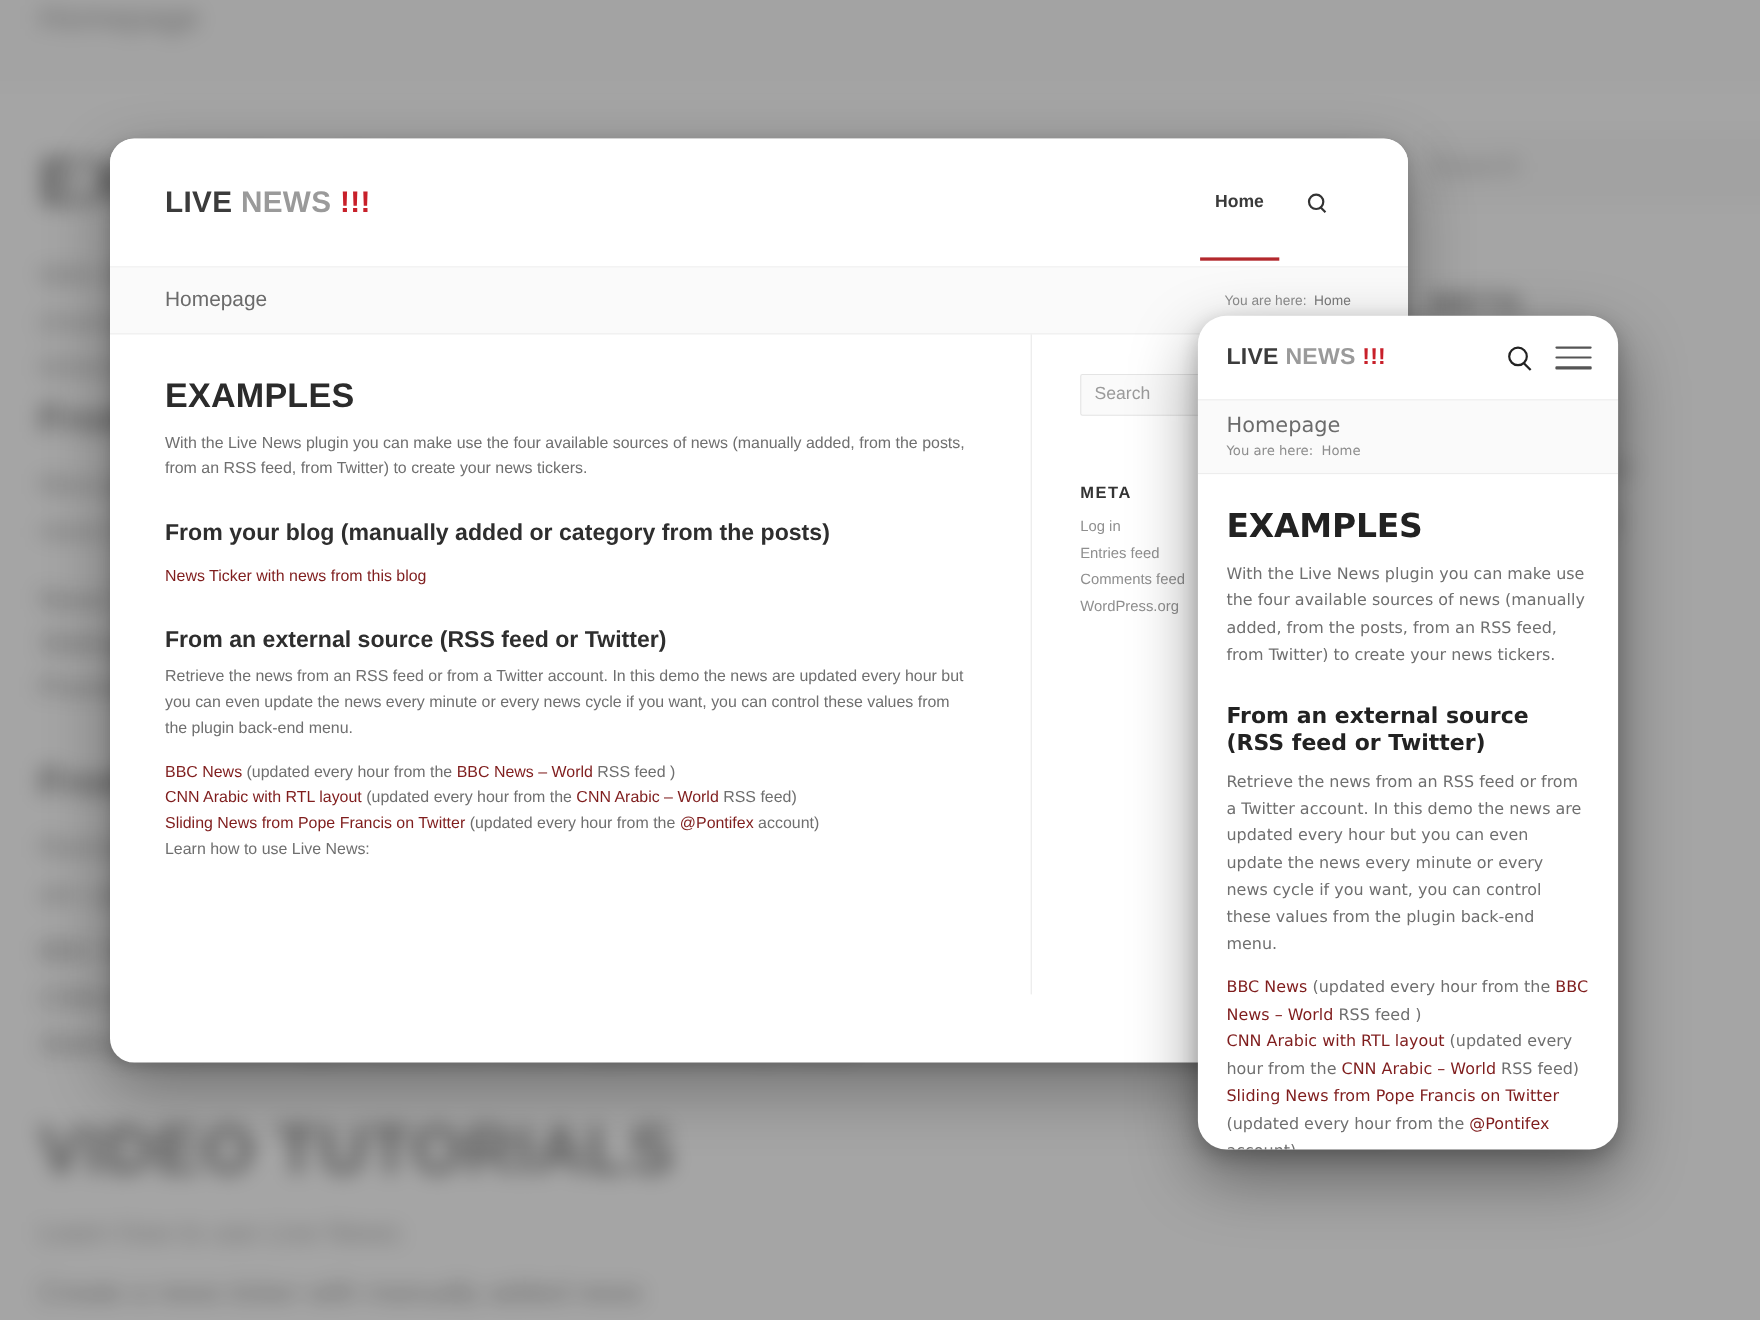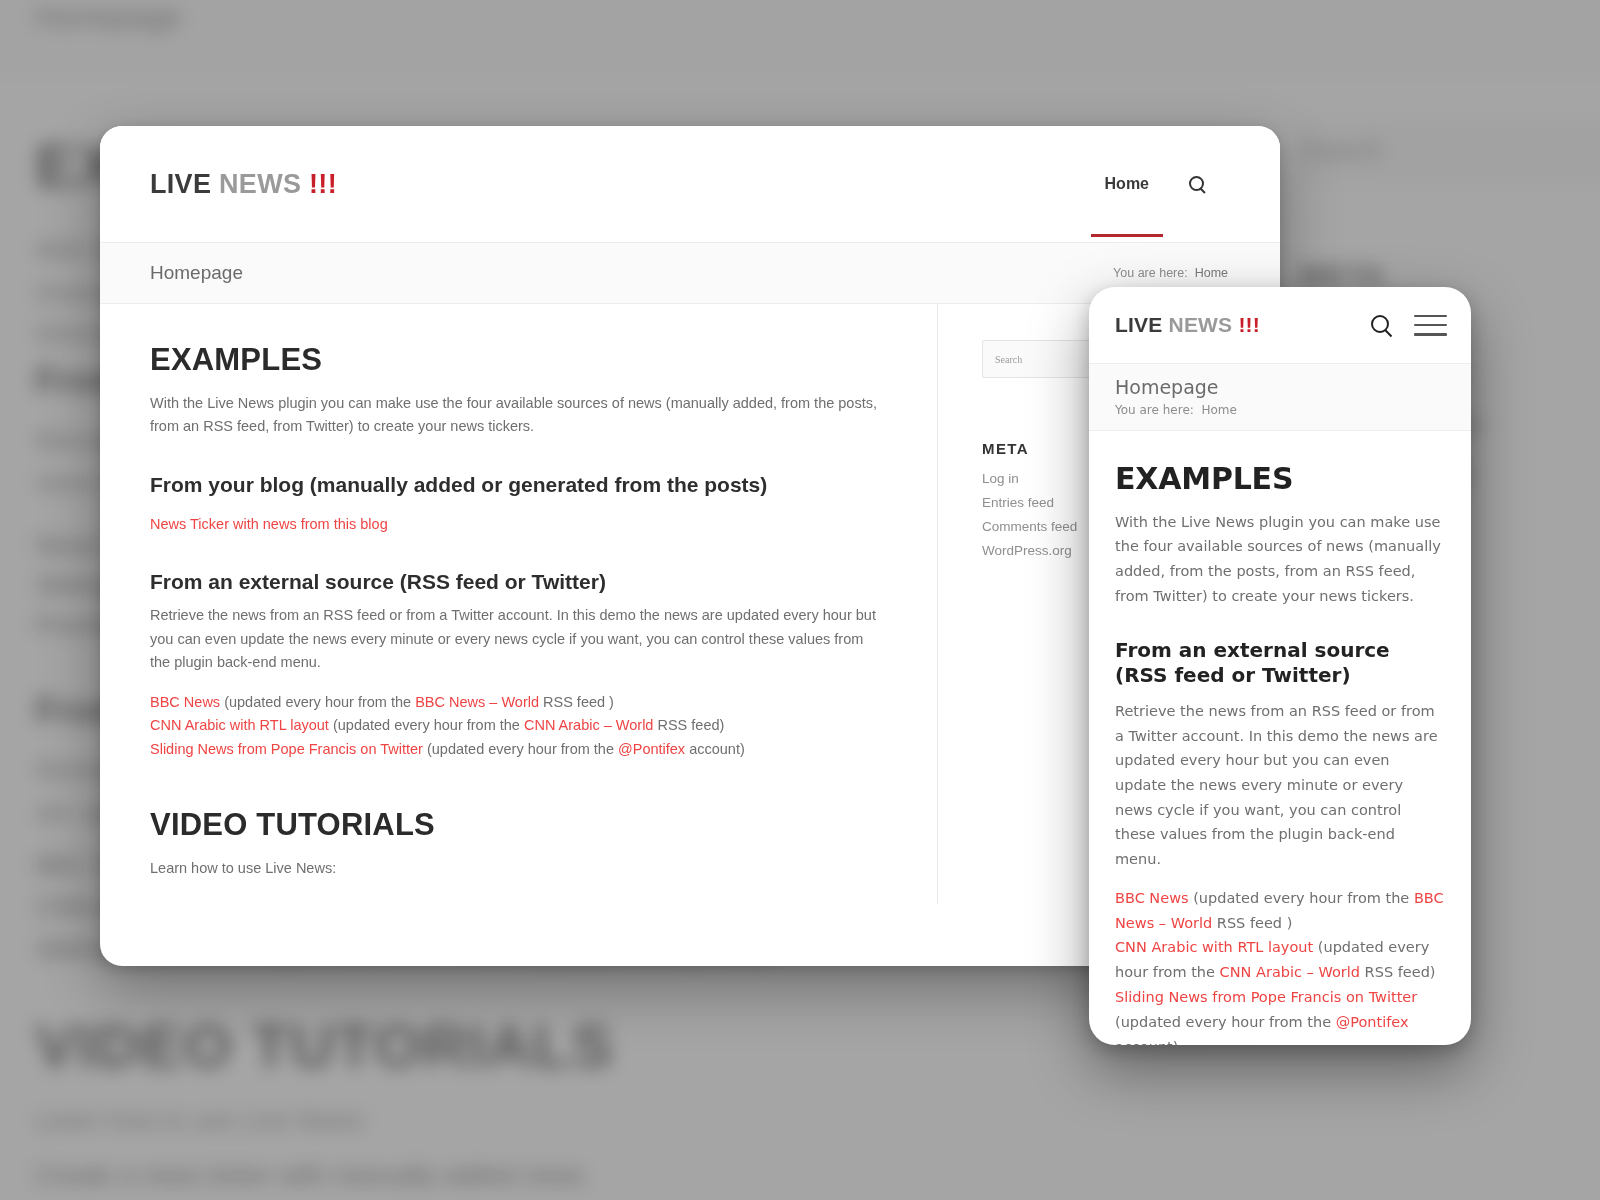--- a/index.html
+++ b/index.html
@@ -109,27 +109,27 @@
     margin: 0 0 14px 0; letter-spacing:0.2px;
     font-stretch: condensed;
   }
   h2.sub {
     font-size: 21px; font-weight:700; color:#2e2e2e;
     margin: 34px 0 10px 0;
   }
   p.body { font-size:14.5px; line-height:1.62; color:#6f6f6f; margin:0 0 6px 0; }
   .linklist { margin-top: 16px; }
   .linklist .row { font-size:14.5px; line-height:1.62; color:#6f6f6f; }
-  a.red { color:#ef4444; text-decoration:none; }
+  a.red { color:#7f1d1d; text-decoration:none; }
   .searchbox {
     width: 200px; height:38px; background:#fafafa;
     border:1px solid #e4e4e4; border-radius:2px;
     display:flex; align-items:center; padding:0 12px; box-sizing:border-box;
   }
-  .searchbox span { font-size:10px; color:#9b9b9b;font-family:Liberation Serif, serif; }
+  .searchbox span { font-size:16px; color:#9b9b9b; }
   .meta-h { font-size:15px; font-weight:700; letter-spacing:1.4px; color:#343434; margin: 62px 0 10px 0;}
   .meta-list a { display:block; font-size:13.5px; line-height:1.78; color:#8f8f8f; text-decoration:none;}
 
   
   #mobile-card {
     position:absolute;
     left: 1089px; top: 287px;
     width: 382px; height: 758px;
     background:#ffffff;
     border-radius: 26px;
@@ -224,40 +224,39 @@
         &nbsp;<b>Home</b>
       </div>
     </div>
 
     <div class="dk-body">
 
       <div class="dk-main">
         <h1 class="sec">EXAMPLES</h1>
         <p class="body">With the Live News plugin you can make use the four available sources of news (manually added, from the posts, from an RSS feed, from Twitter) to create your news tickers.</p>
 
-        <h2 class="sub">From your blog (manually added or generated from the posts)</h2>
+        <h2 class="sub">From your blog (manually added or category from the posts)</h2>
         <div class="linklist">
           <div class="row"><a class="red" href="#">News Ticker with news from this blog</a></div>
         </div>
 
         <h2 class="sub">From an external source (RSS feed or Twitter)</h2>
         <p class="body">Retrieve the news from an RSS feed or from a Twitter account. In this demo the news are updated every hour but you can even update the news every minute or every news cycle if you want, you can control these values from the plugin back-end menu.</p>
         <div class="linklist">
           <div class="row">
             <a class="red" href="#">BBC News</a><span> (updated every hour from the </span><a class="red" href="#">BBC News – World</a><span> RSS feed )</span>
           </div>
           <div class="row">
             <a class="red" href="#">CNN Arabic with RTL layout</a><span> (updated every hour from the </span><a class="red" href="#">CNN Arabic – World</a><span> RSS feed)</span>
           </div>
           <div class="row">
             <a class="red" href="#">Sliding News from Pope Francis on Twitter</a><span> (updated every hour from the </span><a class="red" href="#">@Pontifex</a><span> account)</span>
           </div>
         </div>
 
-        <h1 class="sec" style="margin-top:46px;">VIDEO TUTORIALS</h1>
         <p class="body">Learn how to use Live News:</p>
 
       </div>
 
       <div class="dk-aside">
         <div class="searchbox">
           <span>Search</span>
         </div>
         <div class="meta-h">META</div>
         <div class="meta-list">

